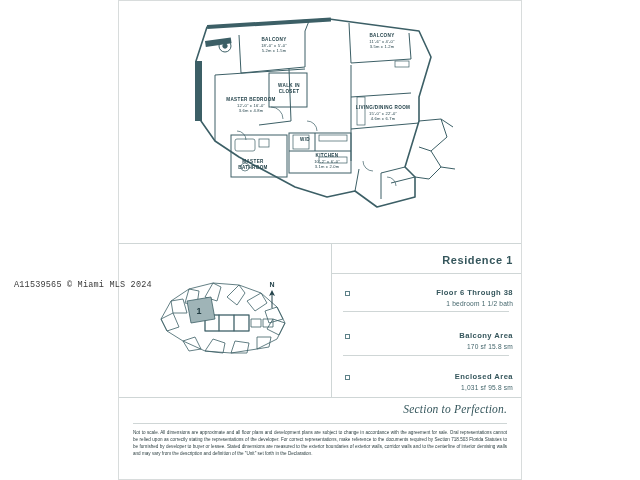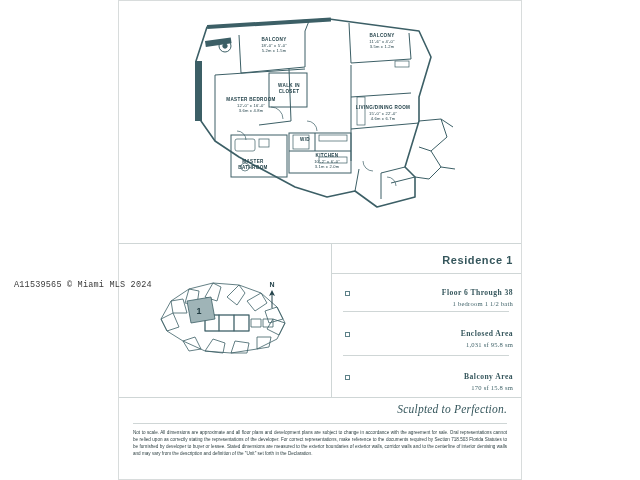--- a/index.html
+++ b/index.html
@@ -112,21 +112,20 @@
     font-size: 11px;
     font-weight: bold;
     color: #35565c;
     letter-spacing: .6px;
     margin: 8px 0 0 14px;
   }
   .res-row {
     position: relative;
     margin-left: 14px;
     padding-left: 14px;
-    font-family: Liberation Serif, serif;
   }
   .res-row .sq {
     position: absolute;
     left: 0;
     top: 3px;
     width: 5px;
     height: 5px;
     border: 1px solid #5d8188;
     box-sizing: border-box;
   }
@@ -342,32 +341,32 @@
 
   <div id="res-panel">
     <div id="res-title">Residence 1</div>
 
     <div class="res-row" style="margin-top:22px;">
       <span class="sq"></span>
       <span class="hd">Floor 6 Through 38</span>
       <span class="sb">1 bedroom 1 1/2 bath</span>
     </div>
 
+    <div class="res-row" style="margin-top:24px;">
+      <span class="sq"></span>
+      <span class="hd">Balcony Area</span>
+      <span class="sb">170 sf 15.8 sm</span>
+    </div>
+
     <div class="res-row" style="margin-top:22px;">
       <span class="sq"></span>
       <span class="hd">Enclosed Area</span>
       <span class="sb">1,031 sf 95.8 sm</span>
     </div>
-
-    <div class="res-row" style="margin-top:24px;">
-      <span class="sq"></span>
-      <span class="hd">Balcony Area</span>
-      <span class="sb">170 sf 15.8 sm</span>
-    </div>
   </div>
 
-  <div id="tagline">Sculpted to Perfection.</div>
+  <div id="tagline">Section to Perfection.</div>
 
   <div id="disclaimer">Not to scale. All dimensions are approximate and all floor plans and development plans are subject to change in accordance with the agreement for sale. Oral representations cannot be relied upon as correctly stating the representations of the developer. For correct representations, make reference to the documents required by Section 718.503 Florida Statutes to be furnished by developer to buyer or lessee. Stated dimensions are measured to the exterior boundaries of exterior walls, corridor walls and to the centerline of interior demising walls and may vary from the description and definition of the "Unit" set forth in the Declaration.</div>
 
 </div>
 
 <div id="mls-credit">A11539565 © Miami MLS 2024</div>
 
 </body></html>

